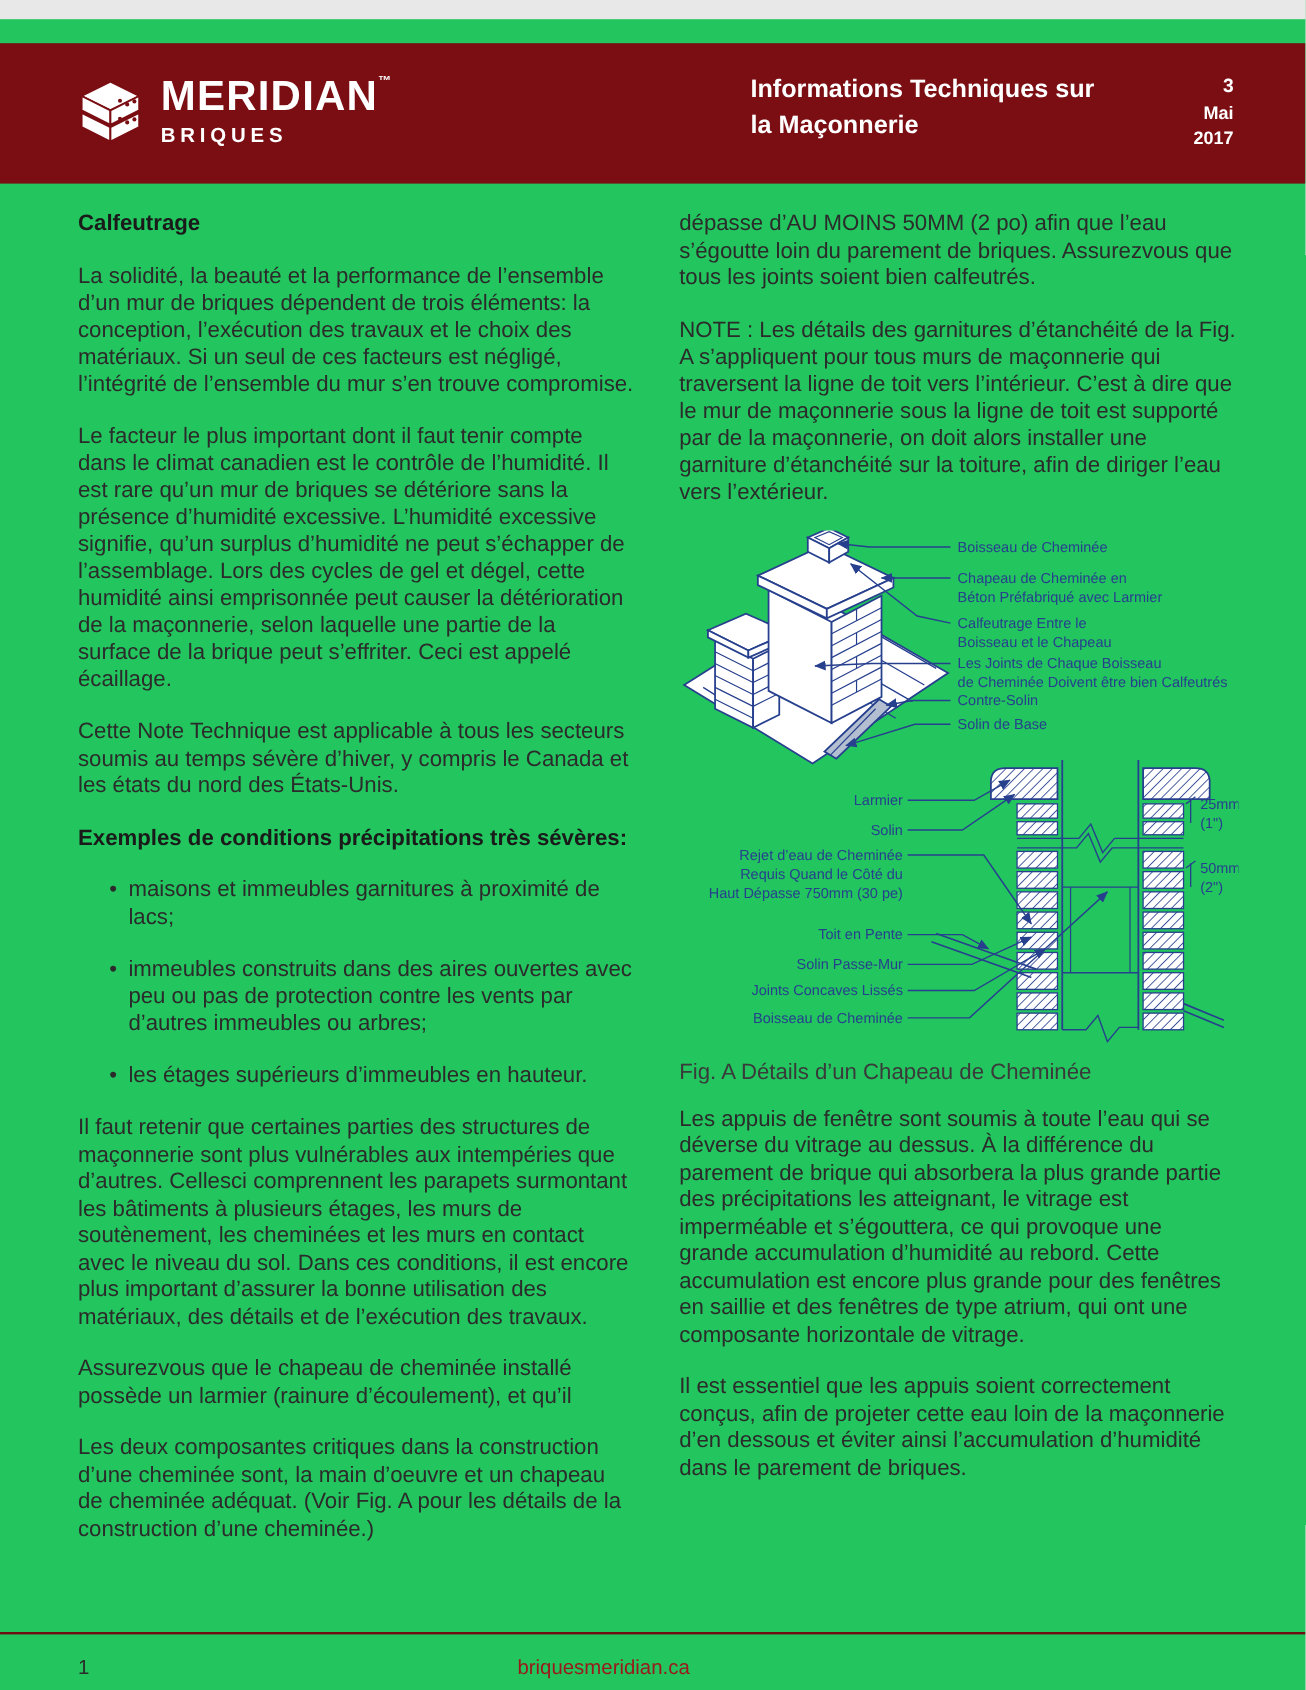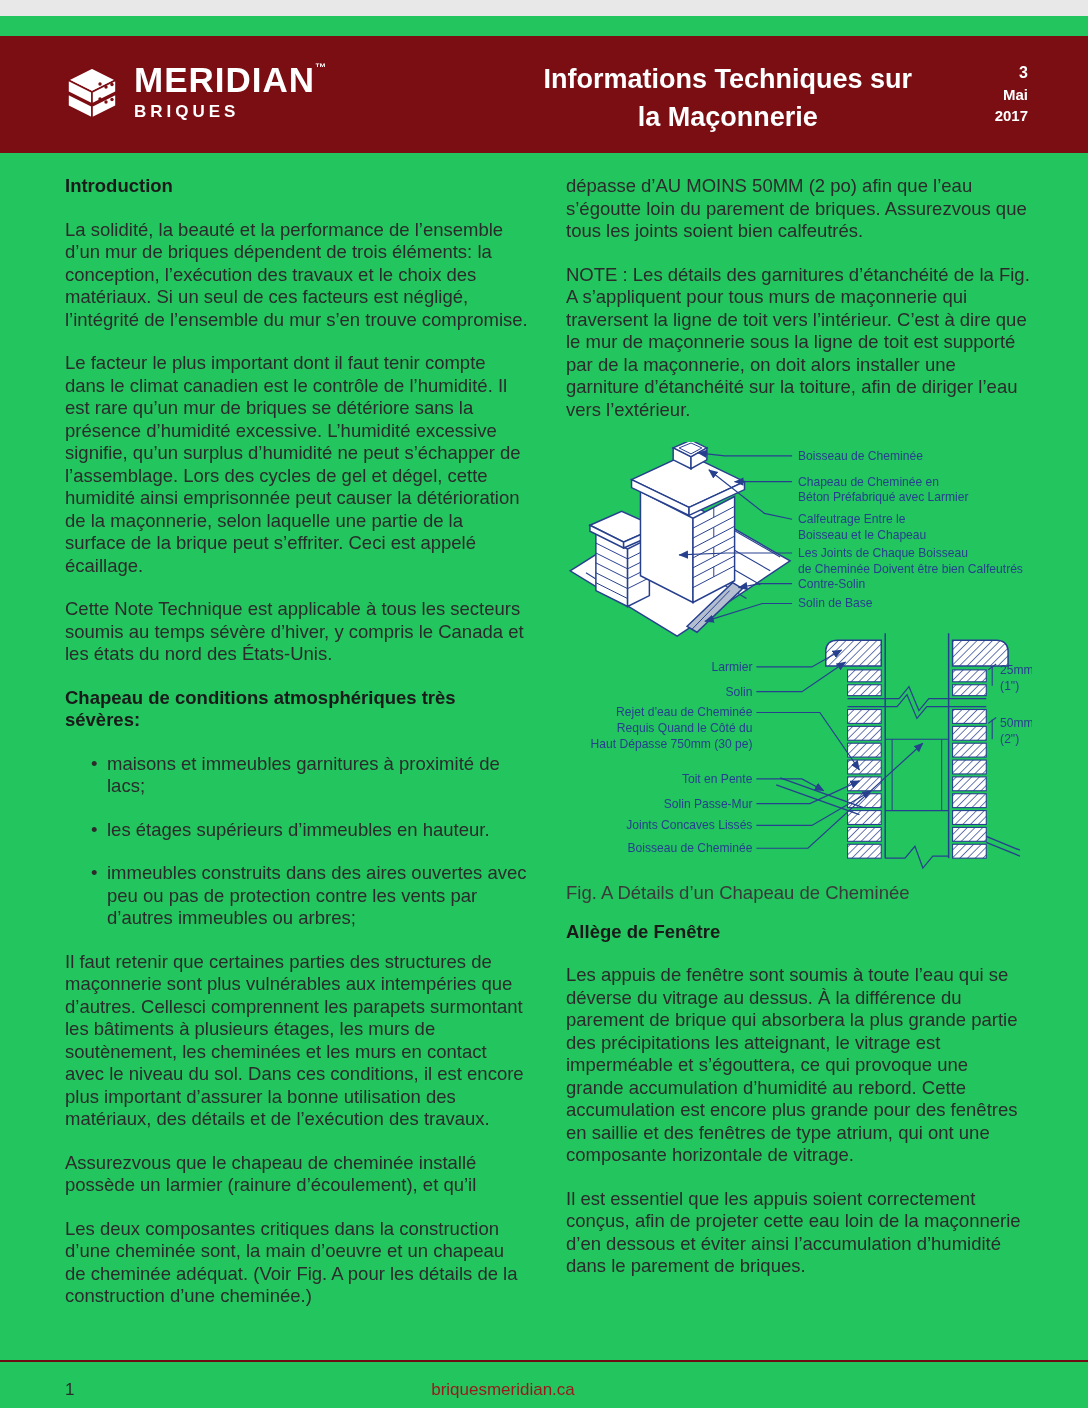--- a/index.html
+++ b/index.html
@@ -6,22 +6,22 @@
   .page{
     position:relative;width:1088px;height:1408px;margin:16px auto;background:#22c55e;
     font-family:"Liberation Sans","DejaVu Sans",sans-serif;color:#2b2b2b;overflow:hidden;
   }
   
   .header-bar{position:absolute;left:0;top:20px;width:1088px;height:117px;background:#7b0e13;}
   .logo-wrap{position:absolute;left:62px;top:22px;display:flex;align-items:center;gap:12px;}
   .logo-text .brand{font-size:35px;font-weight:bold;color:#ffffff;letter-spacing:1px;line-height:1;}
   .logo-text .tm{font-size:11px;vertical-align:top;color:#ffffff;}
   .logo-text .sub{font-size:17px;font-weight:bold;color:#ffffff;letter-spacing:4px;margin-top:5px;}
-  .doc-title{position:absolute;right:176px;top:24px;text-align:center;color:#ffffff;
-    font-size:27px;font-weight:bold;line-height:1.42;}
+  .doc-title{position:absolute;right:176px;top:24px;text-align:left;color:#ffffff;
+    font-size:21px;font-weight:bold;line-height:1.42;}
   .date-block{position:absolute;right:60px;top:26px;text-align:right;color:#ffffff;
     font-size:15px;font-weight:bold;line-height:1.4;}
   .date-block .num{font-size:16px;}
   
   .body-wrap{position:absolute;left:65px;top:137px;width:965px;display:flex;gap:38px;}
   .col{width:464px;padding-top:22px;font-size:18.5px;line-height:22.5px;color:#2b2b2b;}
   .col p{margin:0 0 21px 0;}
   .col h3{margin:0 0 21px 0;font-size:18.5px;line-height:22.5px;font-weight:bold;color:#1a1a1a;}
   ul.bullets{list-style:none;margin:0 0 21px 0;padding:0 0 0 26px;}
   ul.bullets li{margin:0 0 21px 0;position:relative;padding-left:16px;}
@@ -76,29 +76,29 @@
     <div class="date-block">
       <div class="num">3</div>
       <div>Mai</div>
       <div>2017</div>
     </div>
   </div>
 
   <div class="body-wrap">
 
     <div class="col">
-      <h3>Introduction</h3>
+      <h3>Calfeutrage</h3>
       <p>La solidité, la beauté et la performance de l’ensemble d’un mur de briques dépendent de trois éléments: la conception, l’exécution des travaux et le choix des matériaux. Si un seul de ces facteurs est négligé, l’intégrité de l’ensemble du mur s’en trouve compromise.</p>
       <p>Le facteur le plus important dont il faut tenir compte dans le climat canadien est le contrôle de l’humidité. Il est rare qu’un mur de briques se détériore sans la présence d’humidité excessive. L’humidité excessive signifie, qu’un surplus d’humidité ne peut s’échapper de l’assemblage. Lors des cycles de gel et dégel, cette humidité ainsi emprisonnée peut causer la détérioration de la maçonnerie, selon laquelle une partie de la surface de la brique peut s’effriter. Ceci est appelé écaillage.</p>
       <p>Cette Note Technique est applicable à tous les secteurs soumis au temps sévère d’hiver, y compris le Canada et les états du nord des États-Unis.</p>
-      <h3>Chapeau de conditions atmosphériques très sévères:</h3>
+      <h3>Exemples de conditions précipitations très sévères:</h3>
       <ul class="bullets">
         <li>maisons et immeubles garnitures à proximité de lacs;</li>
+        <li>immeubles construits dans des aires ouvertes avec peu ou pas de protection contre les vents par d’autres immeubles ou arbres;</li>
         <li>les étages supérieurs d’immeubles en hauteur.</li>
-        <li>immeubles construits dans des aires ouvertes avec peu ou pas de protection contre les vents par d’autres immeubles ou arbres;</li>
       </ul>
       <p>Il faut retenir que certaines parties des structures de maçonnerie sont plus vulnérables aux intempéries que d’autres. Cellesci comprennent les parapets surmontant les bâtiments à plusieurs étages, les murs de soutènement, les cheminées et les murs en contact avec le niveau du sol. Dans ces conditions, il est encore plus important d’assurer la bonne utilisation des matériaux, des détails et de l’exécution des travaux.</p>
       <p>Assurezvous que le chapeau de cheminée installé possède un larmier (rainure d’écoulement), et qu’il</p>
       <p>Les deux composantes critiques dans la construction d’une cheminée sont, la main d’oeuvre et un chapeau de cheminée adéquat. (Voir Fig. A pour les détails de la construction d’une cheminée.)</p>
     </div>
 
     <div class="col">
       <p>dépasse d’AU MOINS 50MM (2 po) afin que l’eau s’égoutte loin du parement de briques. Assurezvous que tous les joints soient bien calfeutrés.</p>
       <p>NOTE : Les détails des garnitures d’étanchéité de la Fig. A s’appliquent pour tous murs de maçonnerie qui traversent la ligne de toit vers l’intérieur. C’est à dire que le mur de maçonnerie sous la ligne de toit est supporté par de la maçonnerie, on doit alors installer une garniture d’étanchéité sur la toiture, afin de diriger l’eau vers l’extérieur.</p>
 
@@ -243,21 +243,20 @@
             <text class="dlabel" x="188" y="414" text-anchor="end">Boisseau de Cheminée</text>
             <text class="dlabel" x="438" y="234">25mm</text>
             <text class="dlabel" x="438" y="250">(1")</text>
             <text class="dlabel" x="438" y="288">50mm</text>
             <text class="dlabel" x="438" y="304">(2")</text>
           </g>
         </svg>
         <div class="fig-caption">Fig. A Détails d’un Chapeau de Cheminée</div>
       </div>
 
-      <h3>Allège de Fenêtre</h3>
       <p>Les appuis de fenêtre sont soumis à toute l’eau qui se déverse du vitrage au dessus. À la différence du parement de brique qui absorbera la plus grande partie des précipitations les atteignant, le vitrage est imperméable et s’égouttera, ce qui provoque une grande accumulation d’humidité au rebord. Cette accumulation est encore plus grande pour des fenêtres en saillie et des fenêtres de type atrium, qui ont une composante horizontale de vitrage.</p>
       <p>Il est essentiel que les appuis soient correctement conçus, afin de projeter cette eau loin de la maçonnerie d’en dessous et éviter ainsi l’accumulation d’humidité dans le parement de briques.</p>
     </div>
   </div>
 
   <div class="footer-rule"></div>
   <div class="page-num">1</div>
   <div class="site-link">briquesmeridian.ca</div>
 
 </div>

